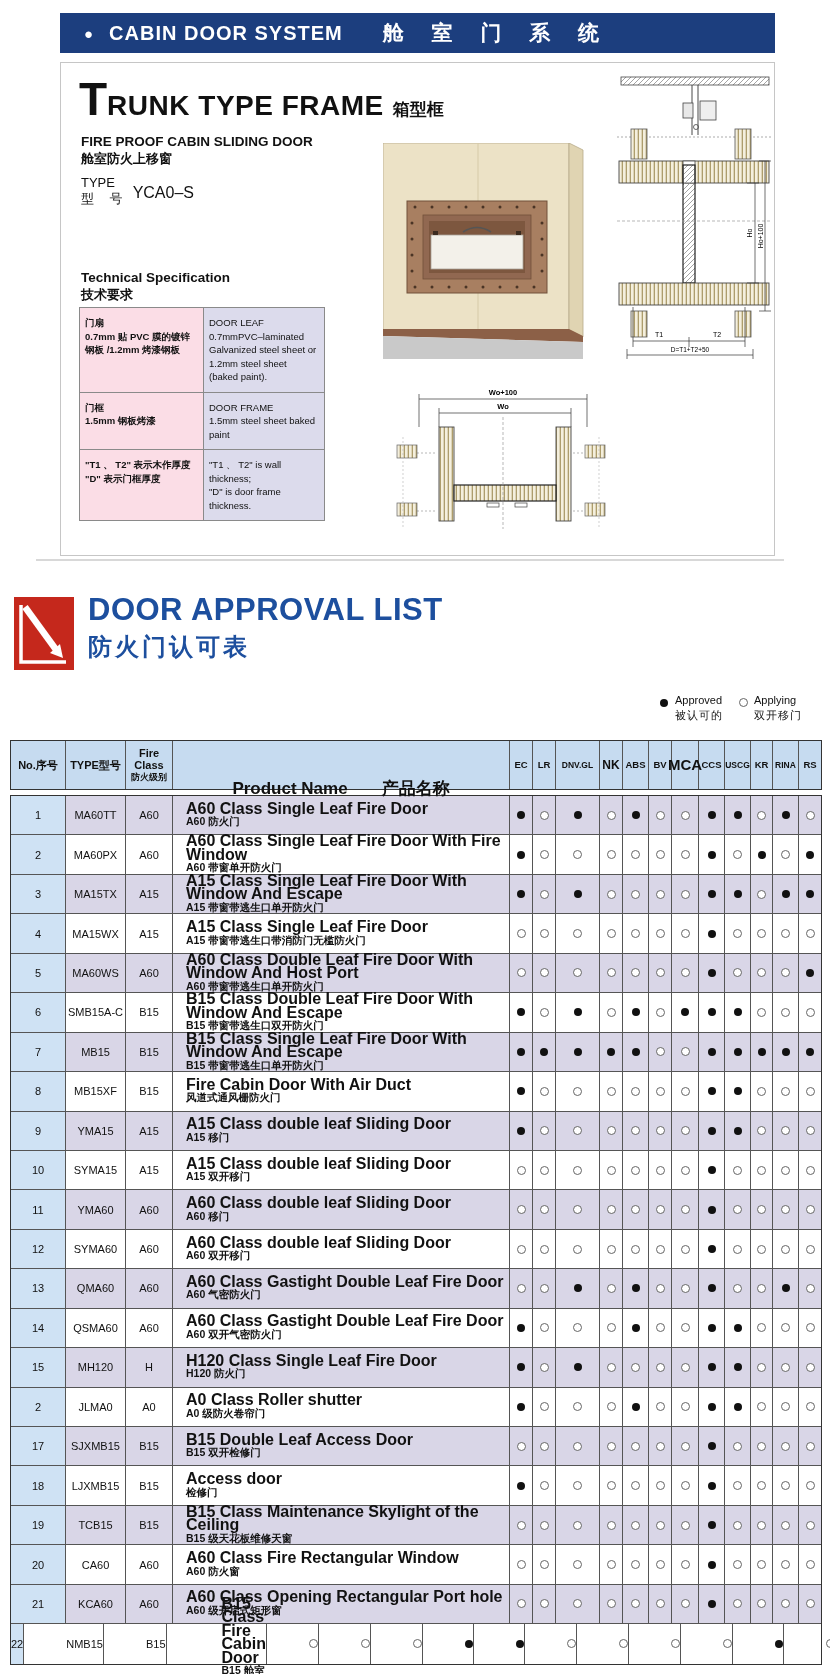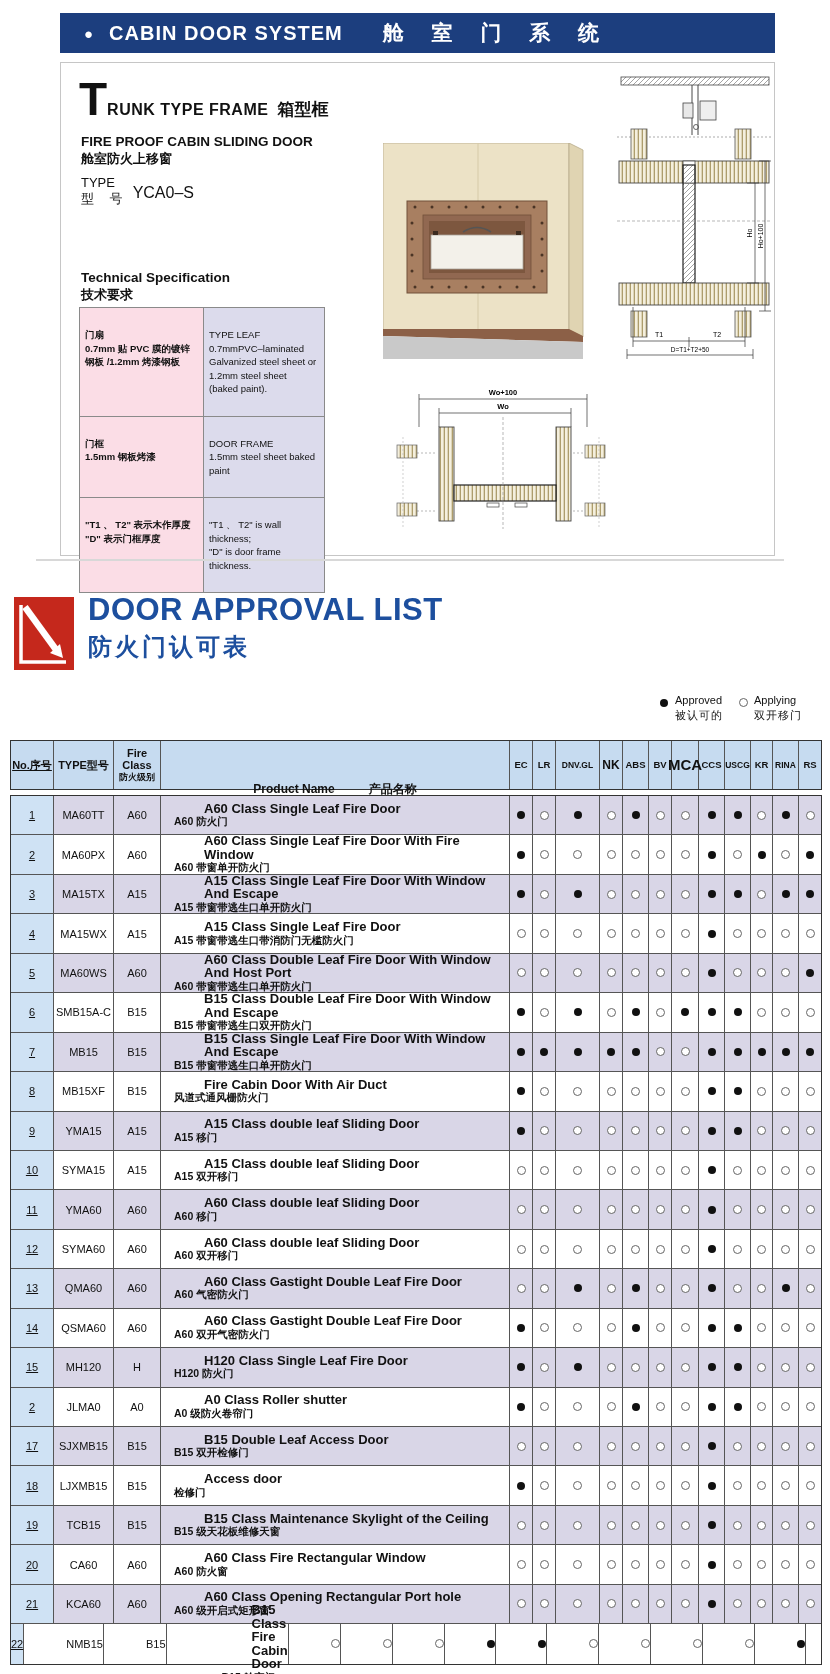--- a/index.html
+++ b/index.html
@@ -7,37 +7,37 @@
   .abs{position:absolute;}
   
   .topbar{left:60px;top:13px;width:715px;height:40px;background:#1c3e7e;color:#fff;display:flex;align-items:center;padding-left:24px;box-sizing:border-box;}
   .topbar .bullet{font-size:15px;margin-right:16px;}
   .topbar .t-en{font-weight:bold;font-size:20px;letter-spacing:1px;}
   .topbar .t-zh{font-weight:bold;font-size:21px;letter-spacing:11px;margin-left:40px;}
   
   .box1{left:60px;top:62px;width:715px;height:494px;background:#fff;border:1px solid #c6c6c6;box-sizing:border-box;}
   .b1title{left:18px;top:16px;display:flex;align-items:baseline;}
   .b1title .big-t{font-size:46px;font-weight:bold;line-height:0.9;}
-  .b1title .rest{font-size:16px;font-weight:bold;letter-spacing:.5px;}
+  .b1title .rest{font-size:28px;font-weight:bold;letter-spacing:.5px;}
   .b1title .zh{font-size:17px;font-weight:bold;margin-left:9px;}
   .sub{left:20px;top:70px;line-height:17px;}
   .sub .en{font-weight:bold;font-size:13.5px;}
   .sub .zh{font-weight:bold;font-size:13px;}
   .typeblk{left:20px;top:112px;display:flex;align-items:center;}
   .typeblk .lbl{font-size:13px;line-height:16px;}
   .typeblk .lbl .zh{letter-spacing:6px;}
   .typeblk .val{font-size:16px;margin-left:4px;padding-top:4px;}
   .tech{left:20px;top:206px;line-height:17px;}
   .tech .en{font-weight:bold;font-size:13.5px;}
   .tech .zh{font-weight:bold;font-size:13px;}
   
   .spectable{left:18px;top:244px;width:244px;border:1px solid #8a8a8a;font-size:9.5px;line-height:13.5px;}
   .spec-row{display:flex;border-bottom:1px solid #8a8a8a;}
   .spec-row:last-child{border-bottom:none;}
-  .spec-cell{padding:20px 5px;box-sizing:border-box;}
+  .spec-cell{padding:8px 5px;box-sizing:border-box;}
   .spec-zh{width:124px;background:#fbdde6;font-weight:bold;border-right:1px solid #8a8a8a;}
   .spec-en{flex:1;background:#dcdbec;}
   .divider{left:36px;top:559px;width:748px;height:2px;background:#d8d8d8;}
   
   .logo{left:14px;top:597px;}
   .aptitle{left:88px;top:592px;color:#1d4f9e;}
   .aptitle .en{font-weight:bold;font-size:31px;letter-spacing:.5px;}
   .aptitle .zh{font-weight:bold;font-size:24px;letter-spacing:3px;margin-top:3px;}
   
   .legend{left:660px;top:693px;display:flex;gap:16px;font-size:11px;line-height:15px;}
@@ -47,31 +47,31 @@
   .dot{display:inline-block;width:8px;height:8px;border-radius:50%;}
   .dot.filled{background:#111;}
   .dot.empty{background:#fff;border:1.2px solid #666;box-sizing:border-box;width:9px;height:9px;}
   
   .apptable{left:10px;top:740px;width:812px;}
   .thead{display:flex;height:50px;background:#c6dbf0;border:1px solid #333;box-sizing:border-box;font-weight:bold;}
   .th{border-right:1px solid #555;display:flex;flex-direction:column;justify-content:center;align-items:center;box-sizing:border-box;text-align:center;font-size:11px;line-height:12px;}
   .th:last-child{border-right:none;}
   .th.small{font-size:9px;}
   .th .fz9{font-size:9px;}
-  .th .prodwrap{display:flex;gap:34px;font-size:12px;margin-top:48px;}
-  .w-no{width:43px;text-decoration:underline;}.w-type{width:60px;}.w-fire{width:47px;}.w-prod{flex:1;}
+  .th .prodwrap{display:flex;gap:34px;font-size:17px;margin-top:48px;}
+  .w-no{width:55px;}.w-type{width:60px;}.w-fire{width:47px;}.w-prod{flex:1;}
   .tbody{margin-top:5px;border:1px solid #333;box-sizing:border-box;}
   .trow{display:flex;height:39.45px;border-bottom:1px solid #555;box-sizing:border-box;background:#fff;}
   .trow:last-child{border-bottom:none;gap:42px;}
   .trow.odd{background:#d9d6e7;}
   .td{border-right:1px solid #555;display:flex;align-items:center;justify-content:center;box-sizing:border-box;font-size:11px;}
   .td:last-child{border-right:none;}
   .td.no{background:#cfe2f4;}
   .td.product{flex-direction:column;align-items:flex-start;justify-content:center;padding-left:13px;line-height:13.5px;}
-  .td.product .en{font-weight:600;font-size:13px;margin-left:30px;}
+  .td.product .en{font-weight:600;font-size:16px;}
   .td.product .zh{font-weight:700;font-size:10.5px;}
   svg text{font-family:"Liberation Sans","DejaVu Sans",sans-serif;}
 </style>
 </head>
 <body>
 
 <div class="abs topbar">
   <span class="bullet">●</span>
   <span class="t-en">CABIN DOOR SYSTEM</span>
   <span class="t-zh">舱 室 门 系 统</span>
@@ -99,21 +99,21 @@
     <div class="zh">技术要求</div>
   </div>
   <div class="abs spectable" id="spec-rows">
       <div class="spec-row">
         <div class="spec-cell spec-zh">
           <div>门扇</div>
           <div>0.7mm 贴 PVC 膜的镀锌</div>
           <div>钢板 /1.2mm 烤漆钢板</div>
         </div>
         <div class="spec-cell spec-en">
-          <div>TYPE LEAF</div>
+          <div>DOOR LEAF</div>
           <div>0.7mmPVC–laminated</div>
           <div>Galvanized steel sheet or</div>
           <div>1.2mm steel sheet</div>
           <div>(baked paint).</div>
         </div>
       </div>
       <div class="spec-row">
         <div class="spec-cell spec-zh">
           <div>门框</div>
           <div>1.5mm 钢板烤漆</div>

